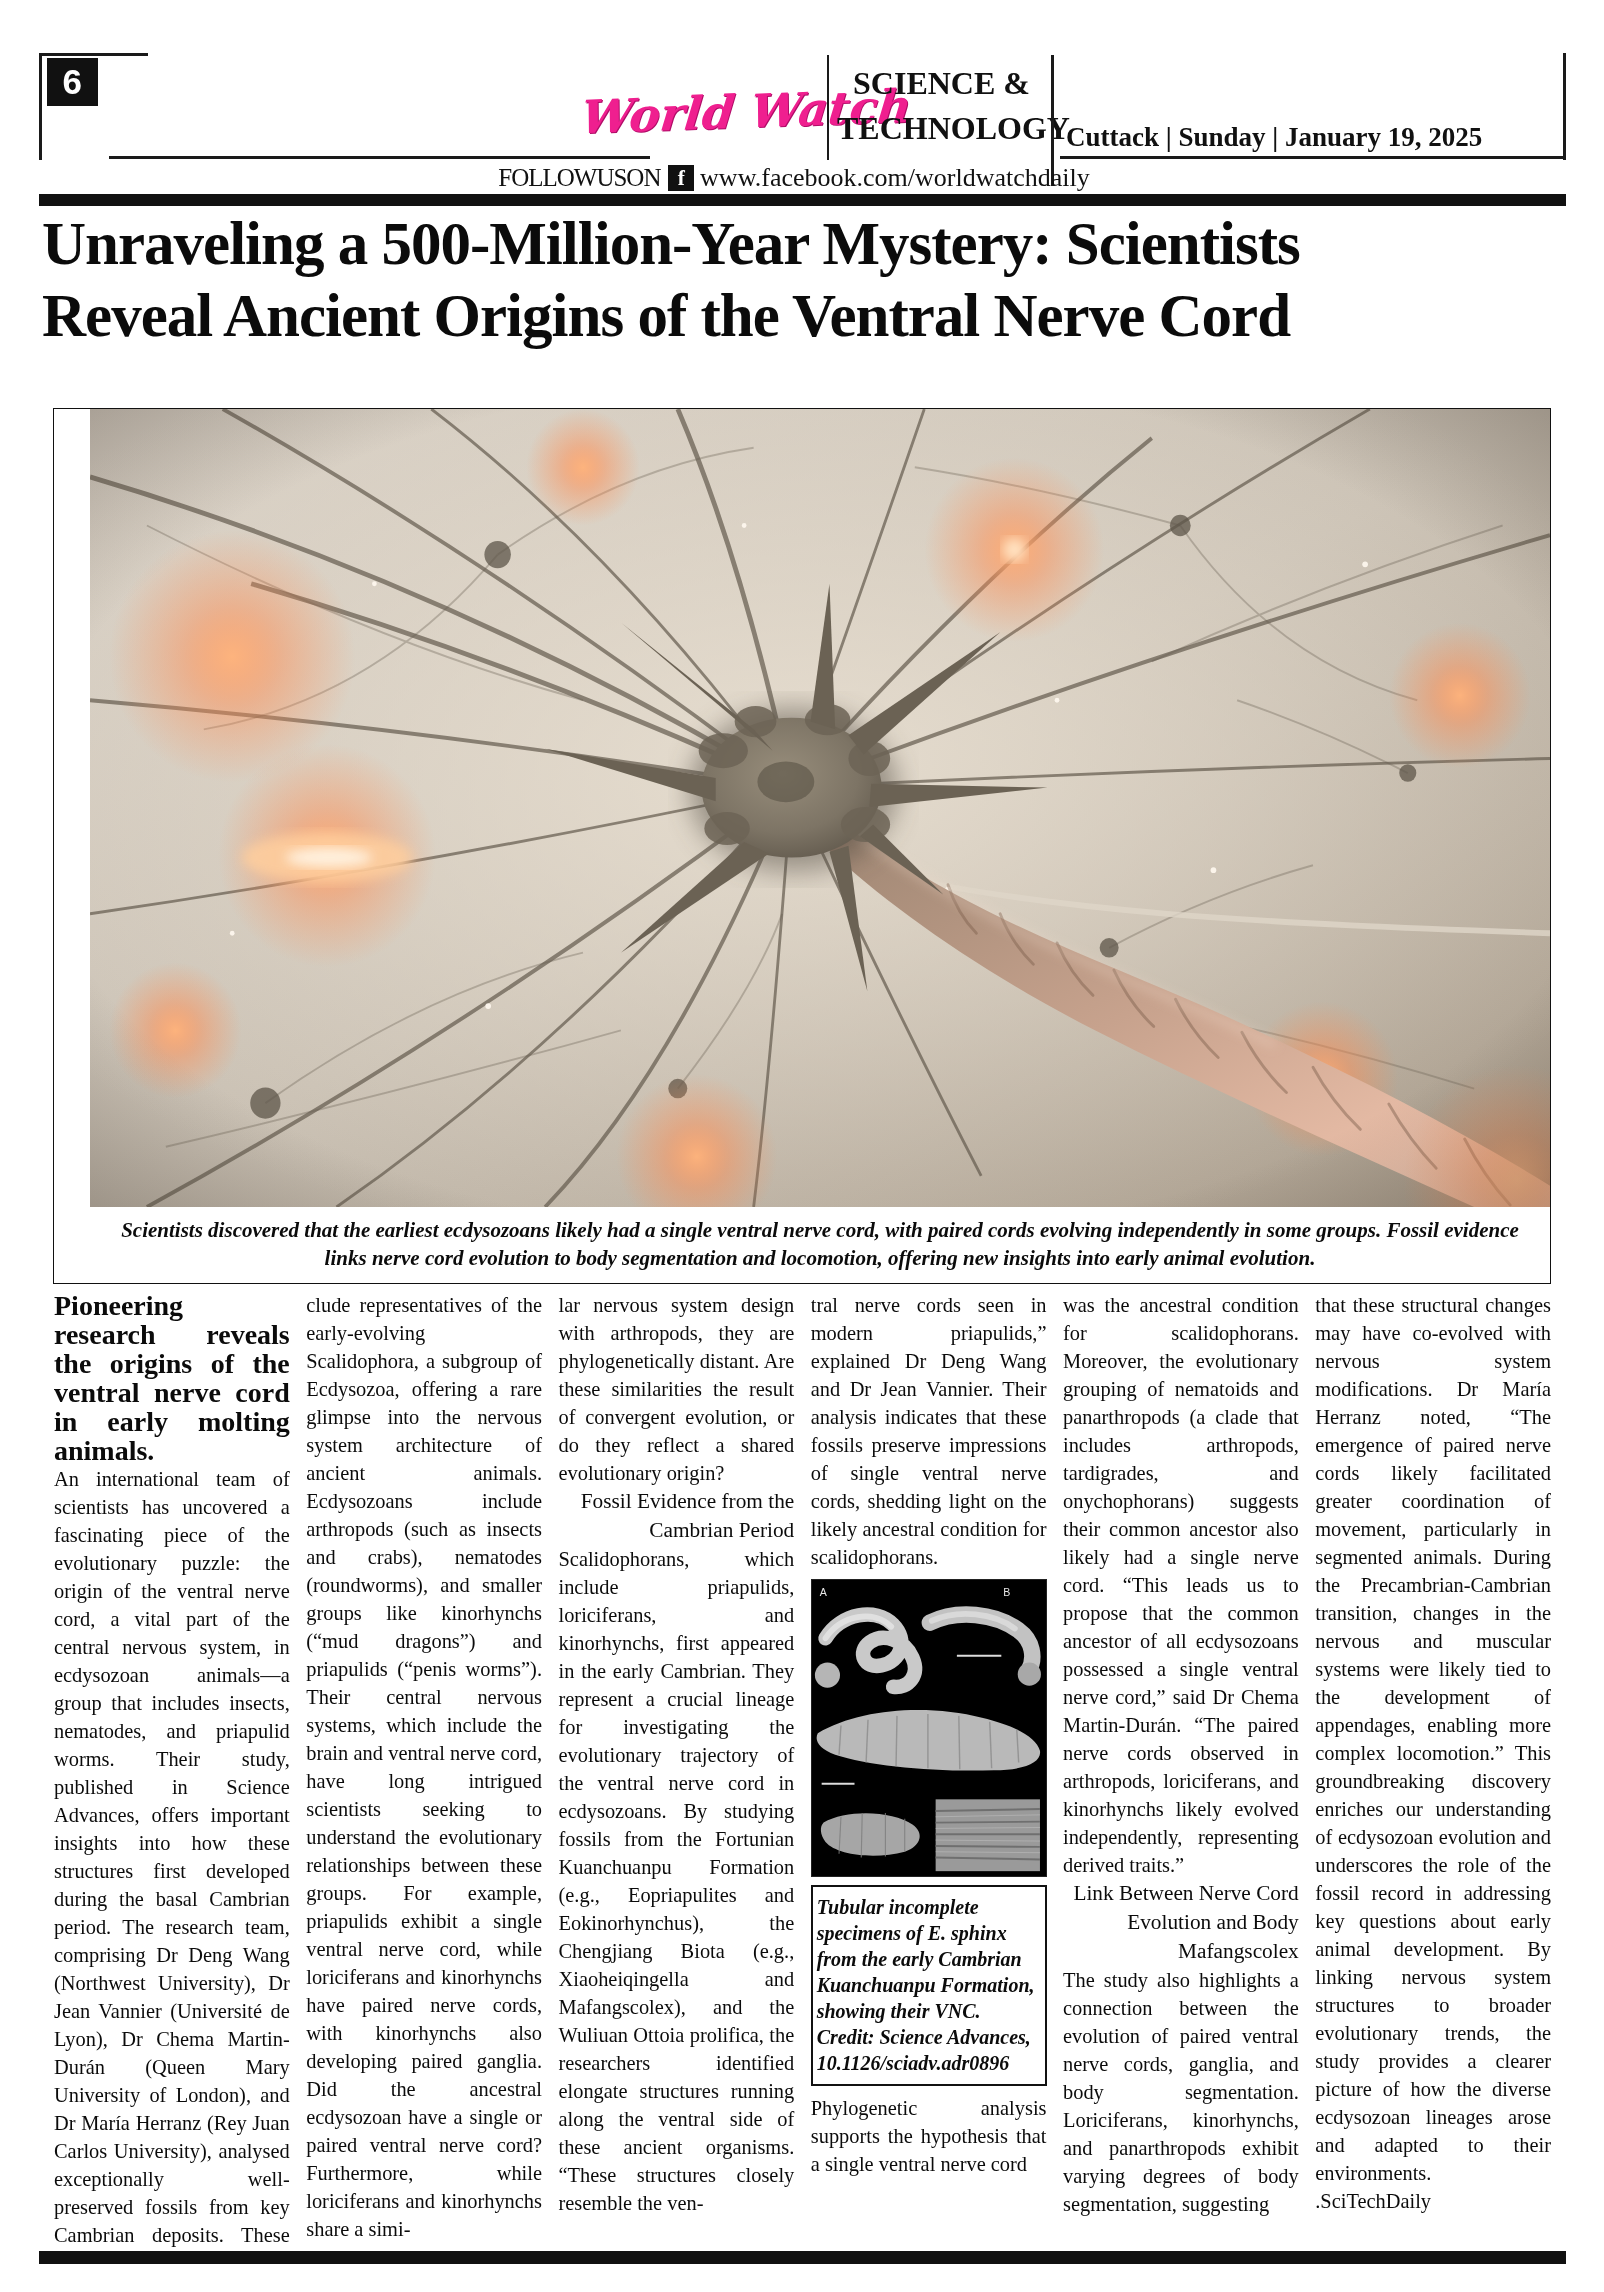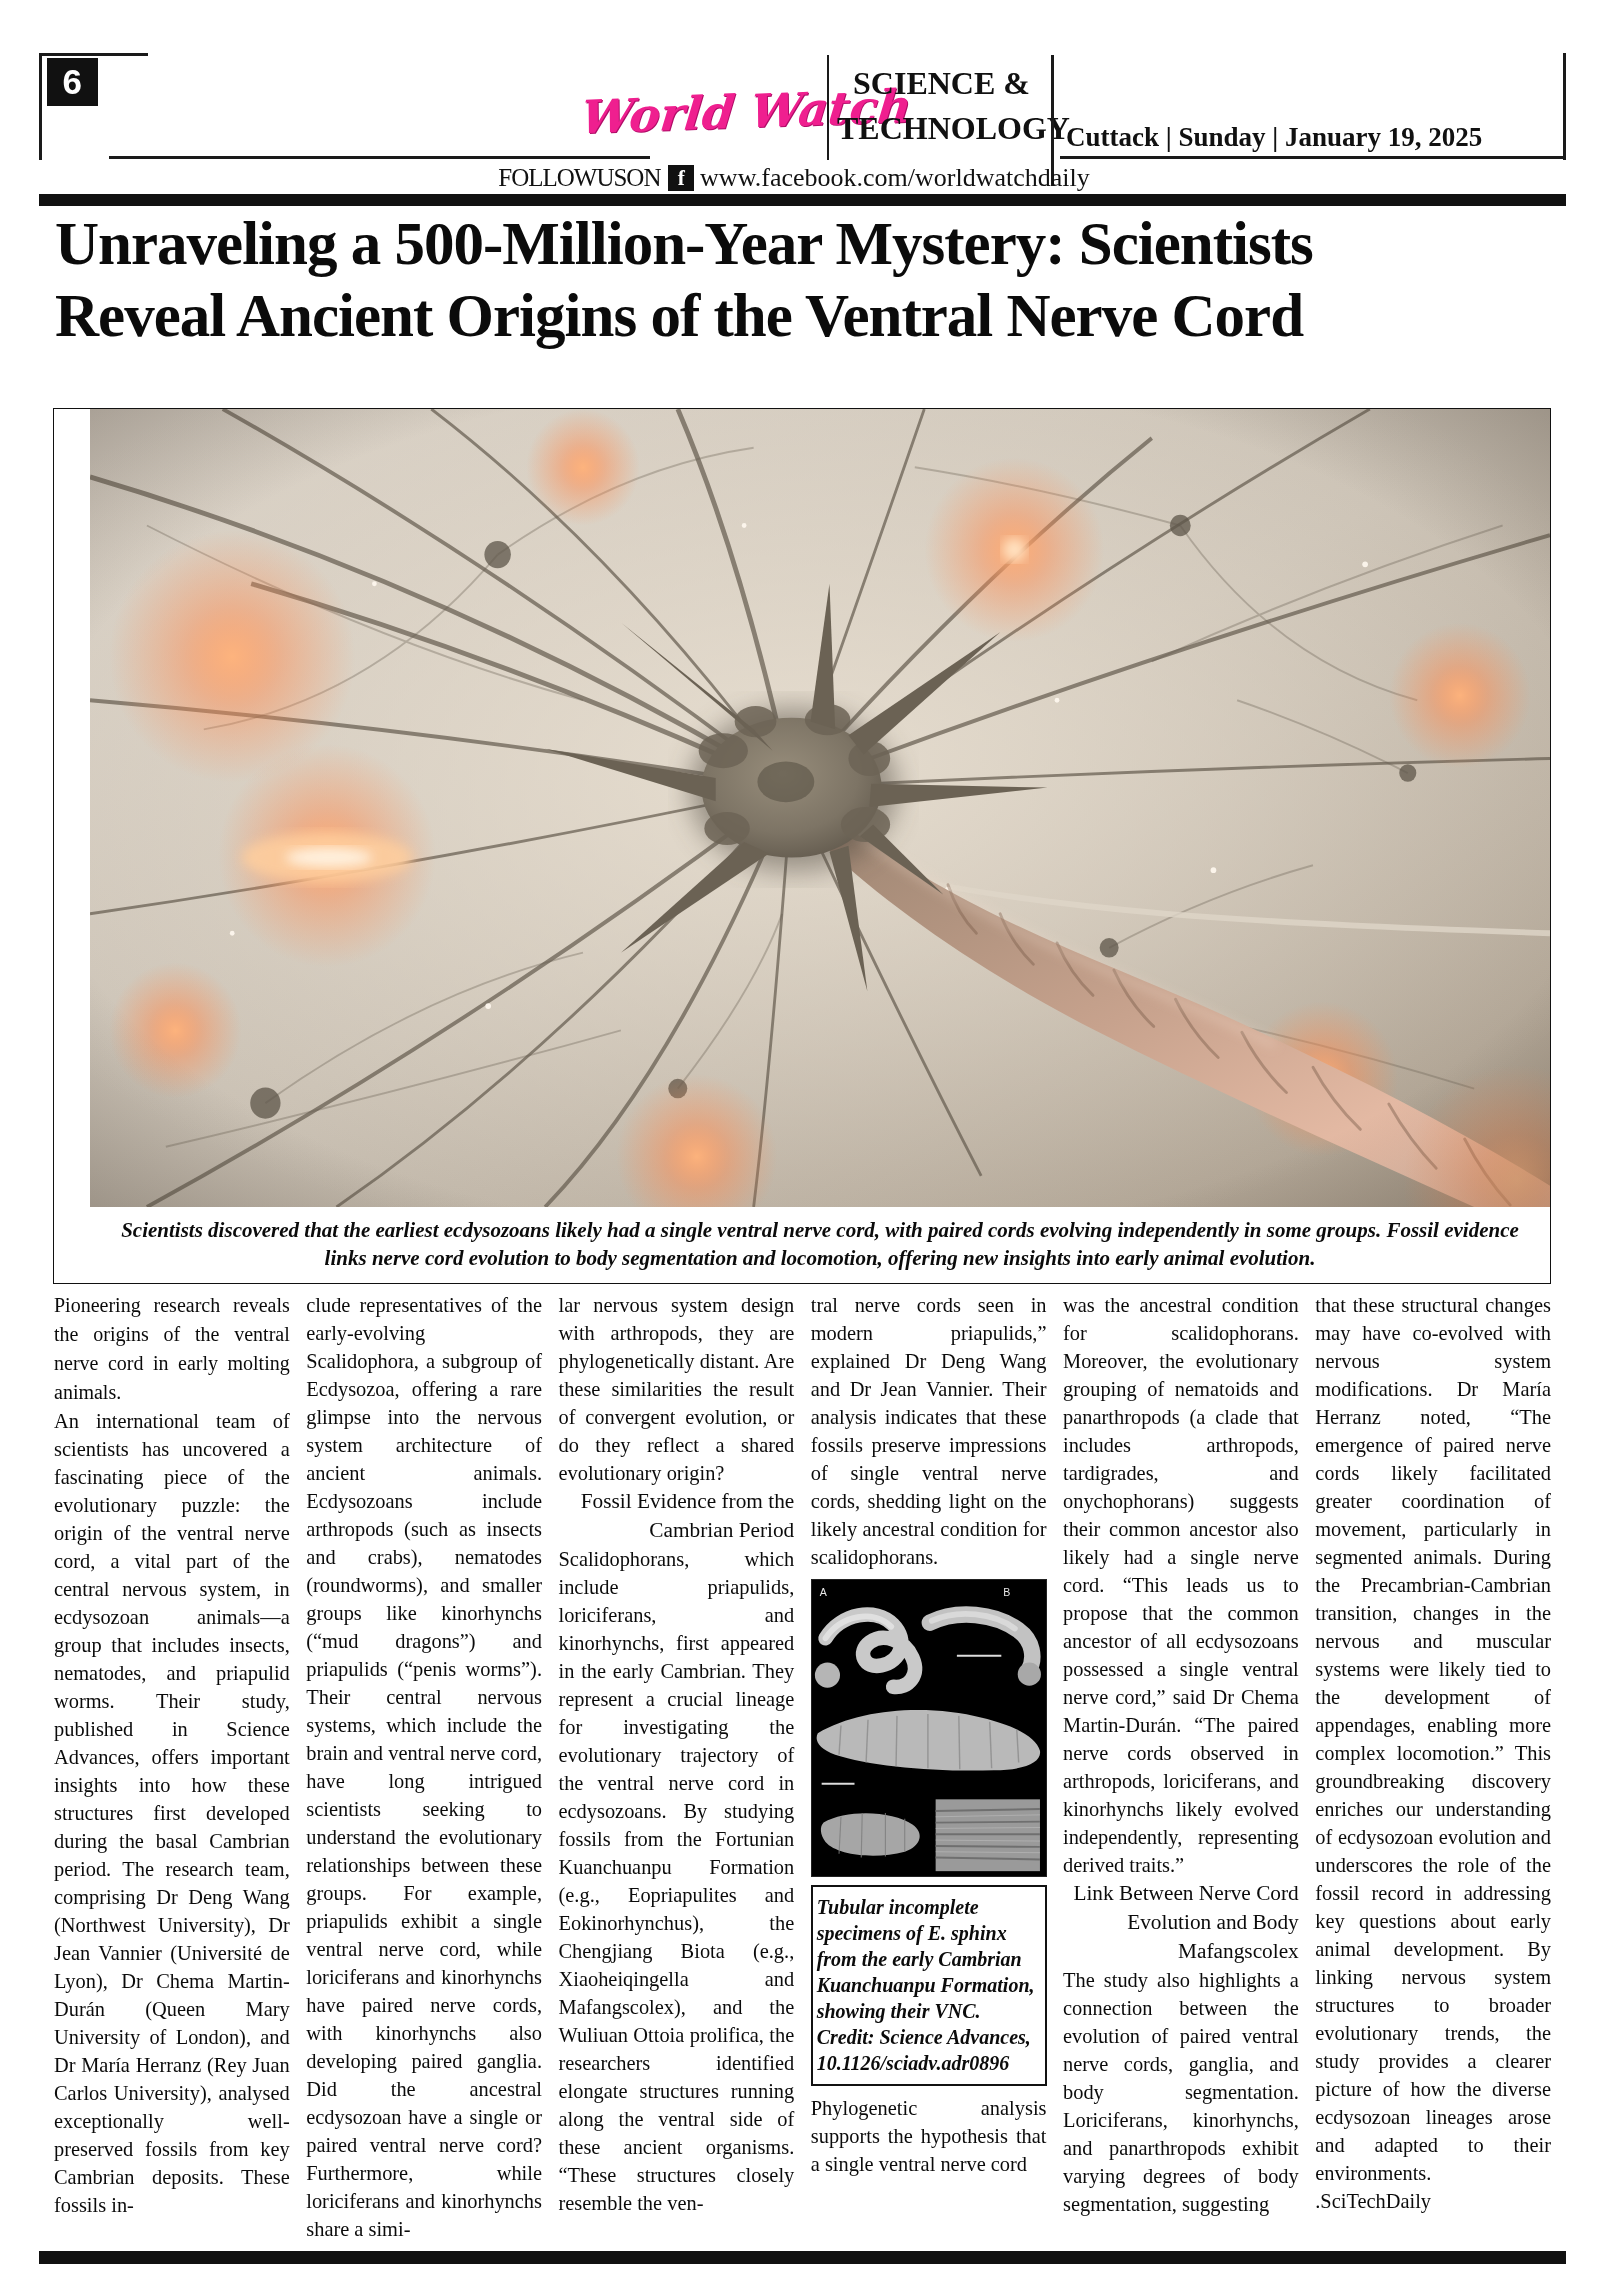--- a/index.html
+++ b/index.html
@@ -46,38 +46,38 @@
   .fb-icon {
     display:inline-block; width:26px; height:26px; background:#111; color:#fff;
     font:bold 21.3px/26px "Liberation Serif", serif; text-align:center;
     margin:0 5.8px 0 7.8px; vertical-align:middle;
   }
   .fb-url { font:26px/31px "Liberation Serif", serif; vertical-align:middle; }
   .thick-bar-top    { position:absolute; left:39px; right:39px; top:194px;  height:11.6px; background:#111; }
   .thick-bar-bottom { position:absolute; left:39px; right:39px; top:2251px; height:12.6px; background:#111; }
   
   .headline {
-    position:absolute; left:55px; right:41px; top:208px;
+    position:absolute; left:42px; right:41px; top:208px;
     font:bold 61px/72px "Liberation Serif", serif; letter-spacing:-1px; color:#0b0b0b;
   }
   
   .hero { position:absolute; left:53px; width:1498px; top:408px; border:1.9px solid #111; background:#fff;padding-left:36px; }
   .hero svg { display:block; width:100%; height:798px; }
   .hero-caption {
     padding:8.7px 25px 11.6px; text-align:center;
     font:bold italic 21px/28px "Liberation Serif", serif; color:#0b0b0b;
   }
   
   .article {
     position:absolute; left:54px; right:54px; top:1291px; height:956px;
     display:flex; gap:16.5px; overflow:hidden;
   }
   .col { flex:1; min-width:0; text-align:justify; font:20.4px/28px "Liberation Serif", serif; color:#0b0b0b; }
   .col p { margin:0; }
-  .lead    { font-weight:normal; font-size:20px; line-height:29px; }
+  .lead    { font-weight:bold; font-size:28px; line-height:29px; }
   .subhead { font-weight:normal; font-size:21.3px; line-height:29px; text-align:right; }
   .fossil-fig { margin:7.8px 0 7.8px; border:1px solid #222; background:#000; }
   .fossil-fig svg { display:block; width:100%; height:296px; }
   .fossil-caption {
     border:2.9px solid #111; margin:0 0 7.8px; padding:7.8px 3.9px;
     text-align:left; font:bold italic 20px/26px "Liberation Serif", serif;
   }
 </style>
 </head>
 <body>

